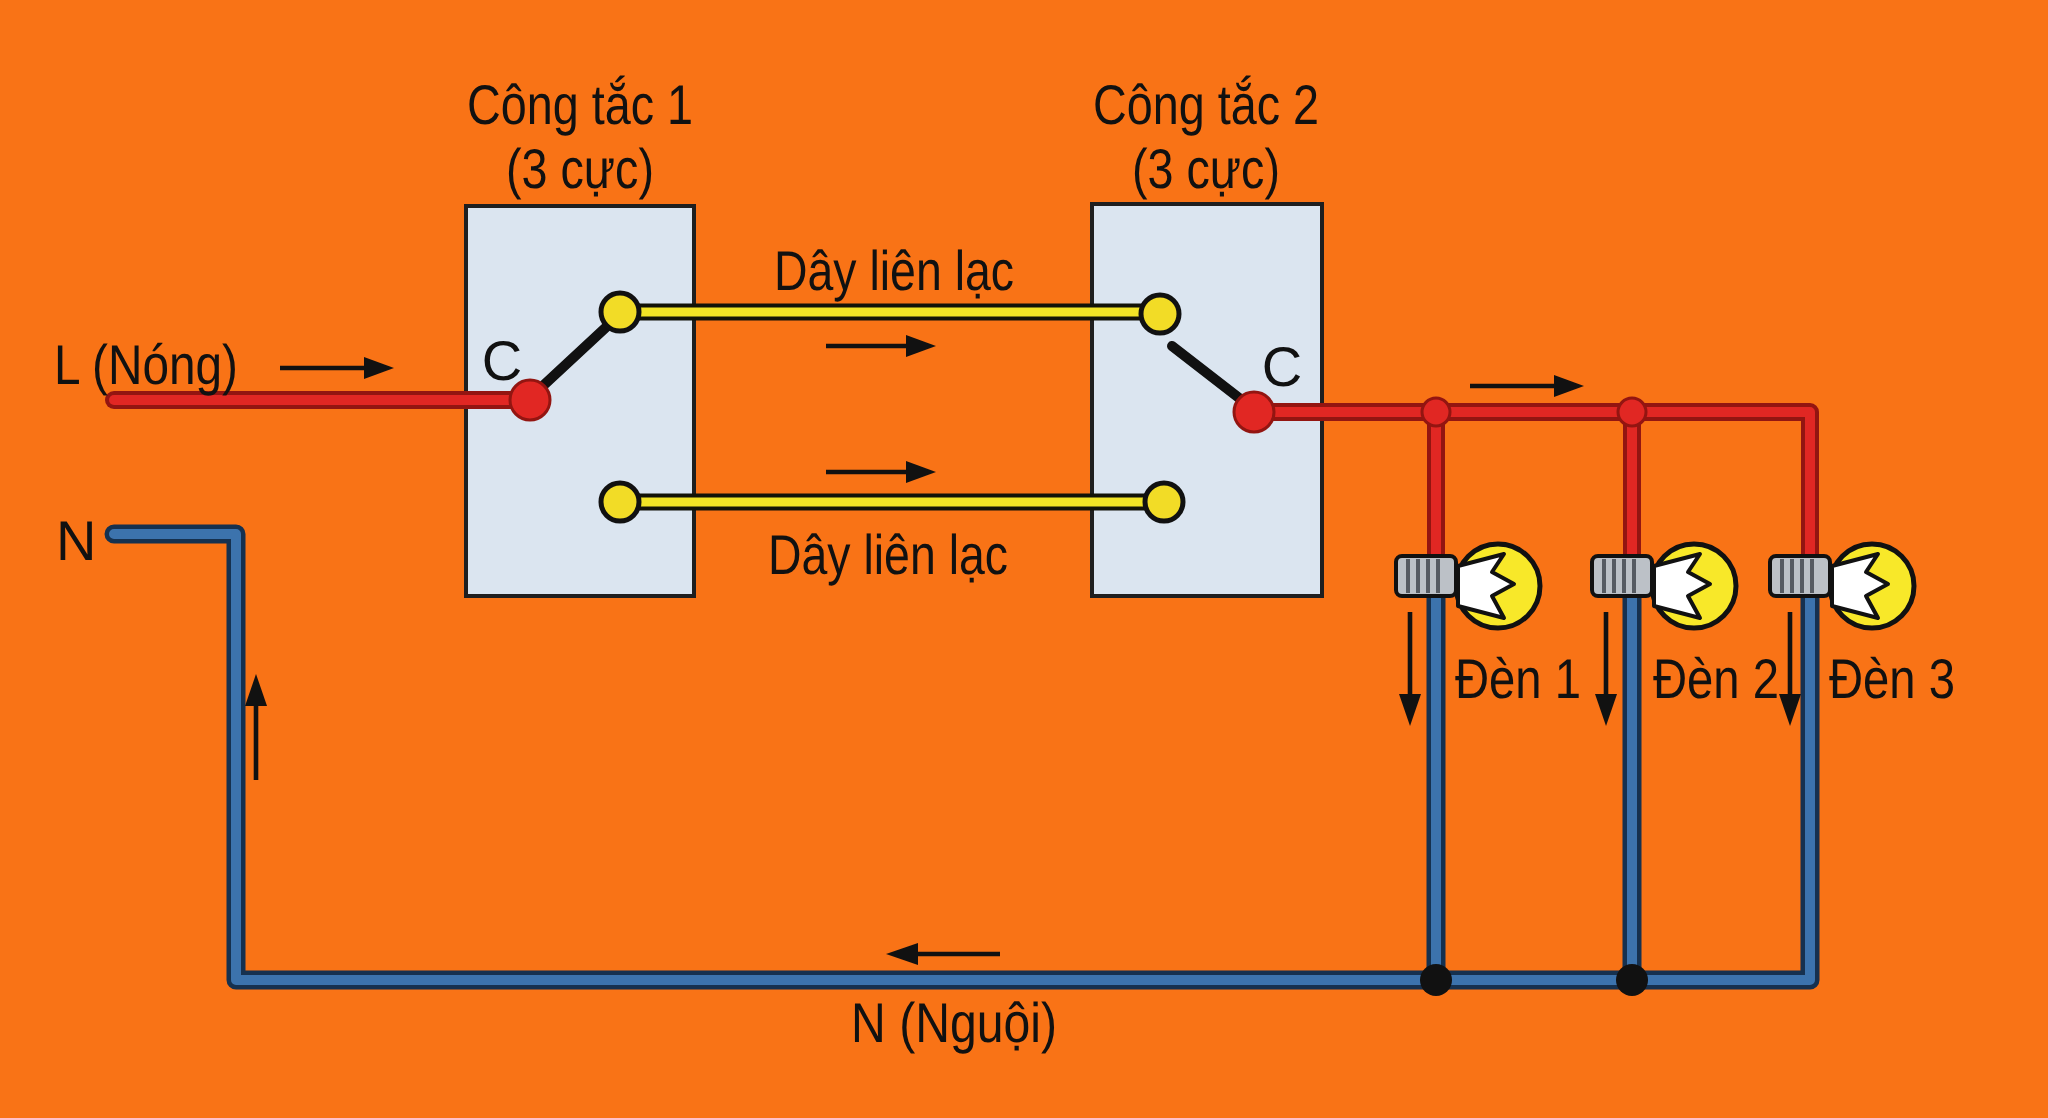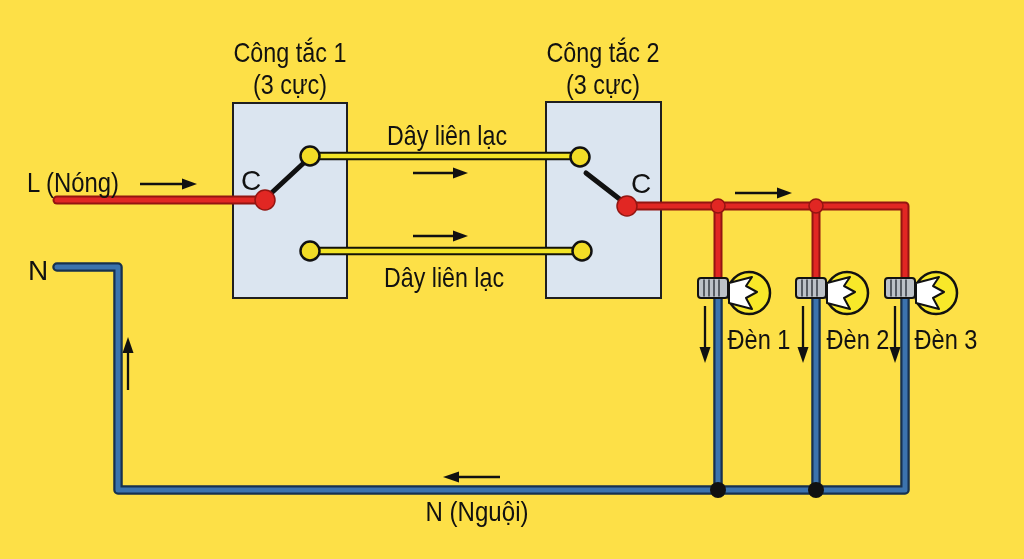--- a/index.html
+++ b/index.html
@@ -1,16 +1,16 @@
 <!DOCTYPE html>
 <html><head>
 <meta charset="utf-8">
 <style>
   html,body{margin:0;padding:0;background:#ffffff;}
-  .stage{position:relative;width:1024px;height:559px;background:#fde047;overflow:hidden;
+  .stage{position:relative;width:1024px;height:559px;background:#f97316;overflow:hidden;
          font-family:"Liberation Sans", sans-serif;}
   svg text{font-family:"Liberation Sans", sans-serif;font-size:28px;fill:#111111;}
   svg{display:block;}
 </style>
 </head>
 <body>
 
 <div class="stage">
 <svg width="1024" height="559" viewBox="0 0 1024 559">
 

